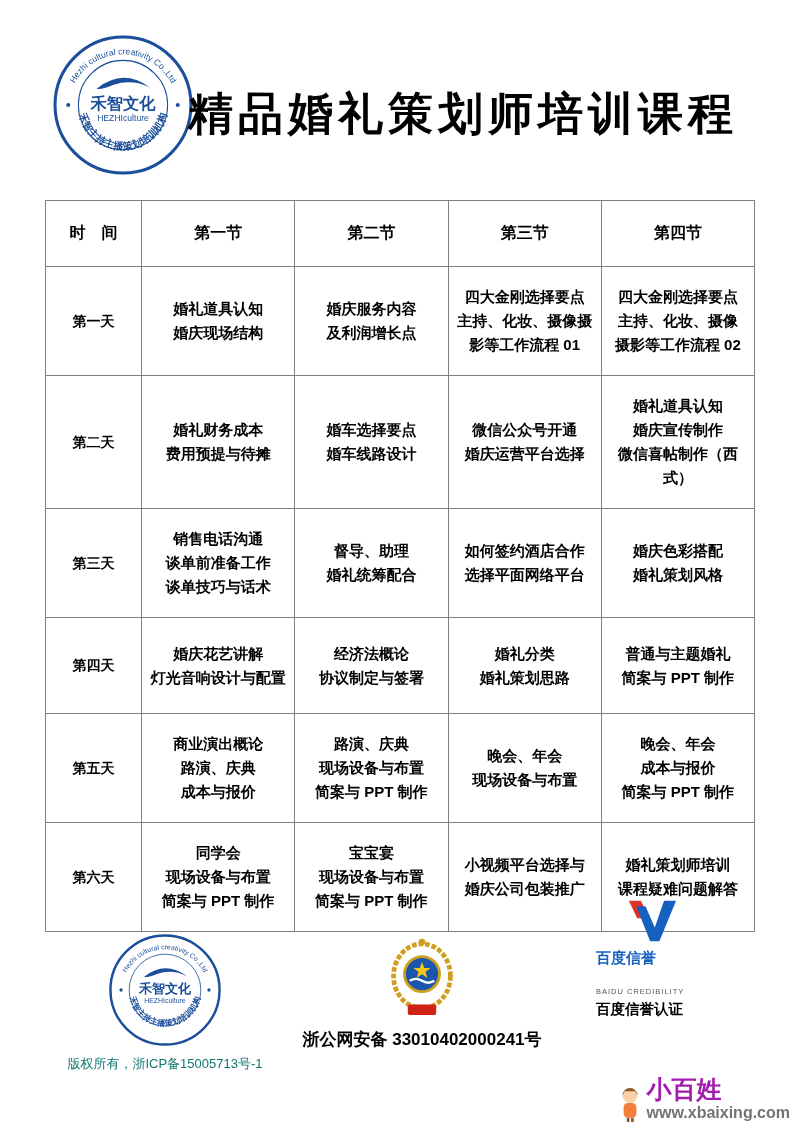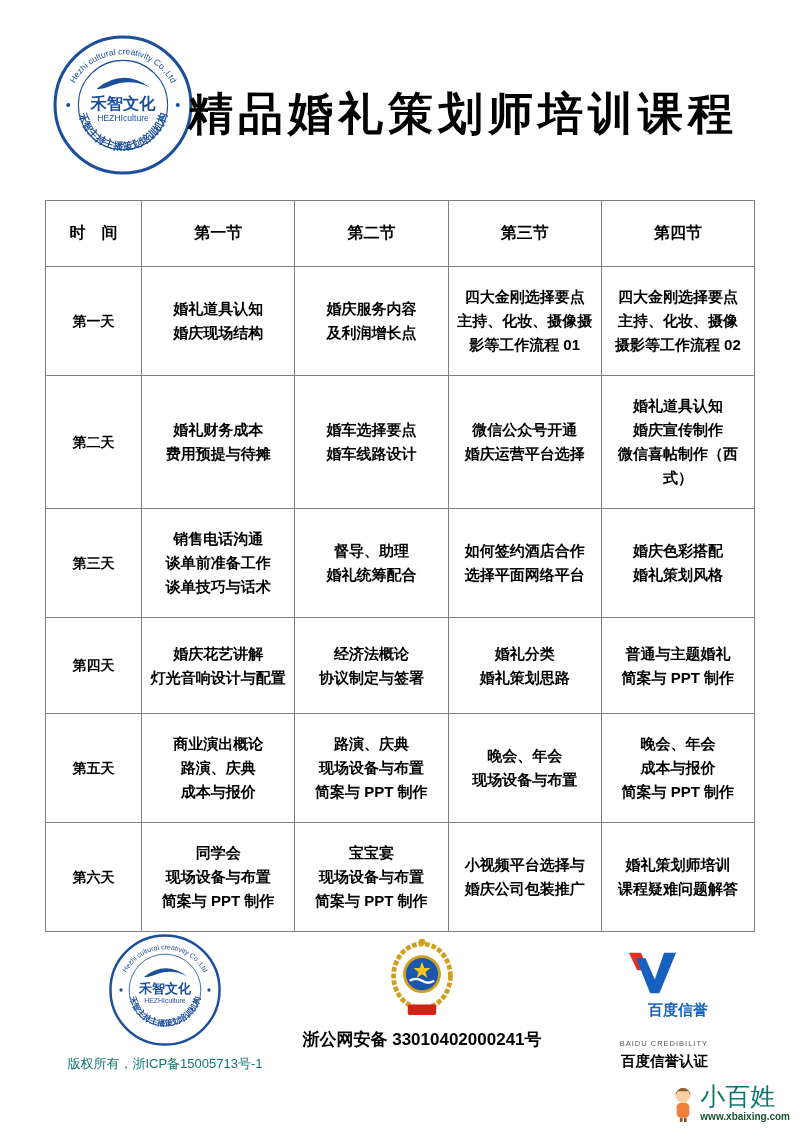--- a/index.html
+++ b/index.html
@@ -22,33 +22,33 @@
   .course-table td { height: 96px; font-size: 15px; line-height: 1.6; font-weight: 600; }
   .course-table td.time-cell { font-size: 14px; font-weight: 700; }
 
   
   .logo-bottom { position: absolute; left: 108px; top: 933px; width: 114px; height: 114px; }
   .footer-left-text { position: absolute; left: 50px; top: 1055px; width: 230px; text-align: center;
                       font-size: 13px; color: #0f766e; }
   .police-badge { position: absolute; left: 386px; top: 936px; width: 72px; height: 82px; }
   .footer-center-text { position: absolute; left: 300px; top: 1028px; width: 244px; text-align: center;
                         font-size: 17px; font-weight: bold; color: #000; }
-  .baidu-block { position: absolute; left: 596px; top: 948px; width: 112px; text-align: right; }
+  .baidu-block { position: absolute; left: 596px; top: 896px; width: 112px; text-align: left; }
   .baidu-v { width: 56px; height: 50px; display: block; margin: 0 auto; }
   .baidu-cn { font-size: 15px; font-weight: bold; color: #1660c0; margin-top: 3px; }
   .baidu-en { font-size: 7.5px; letter-spacing: 1px; color: #555; margin-top: 19px; }
   .baidu-cert { font-size: 14.5px; font-weight: bold; color: #000; margin-top: 4px; }
 
   
   .watermark { position: absolute; right: 10px; bottom: 6px; display: flex; align-items: flex-end; }
   .wm-figure { width: 26px; height: 36px; margin-right: 4px; }
   .wm-texts { text-align: left; }
-  .wm-name { font-size: 25px; font-weight: 400; color: #0f766e; line-height: 1;
+  .wm-name { font-size: 25px; font-weight: 700; color: #a21caf; line-height: 1;
              text-shadow: 0 0 2px #fff; }
-  .wm-url { font-size: 10px; font-weight: bold; color: #14532d; margin-top: 2px; }
+  .wm-url { font-size: 16px; font-weight: bold; color: #737373; margin-top: 2px; }
 </style>
 </head>
 <body>
 
 <div class="page">
 
   <svg class="logo-top" viewBox="0 0 140 140">
     <defs>
       <path id="arcTop1" d="M 16,74 A 54,54 0 0 1 124,74"></path>
       <path id="arcBot1" d="M 26,70 A 44,44 0 0 0 114,70"></path>

